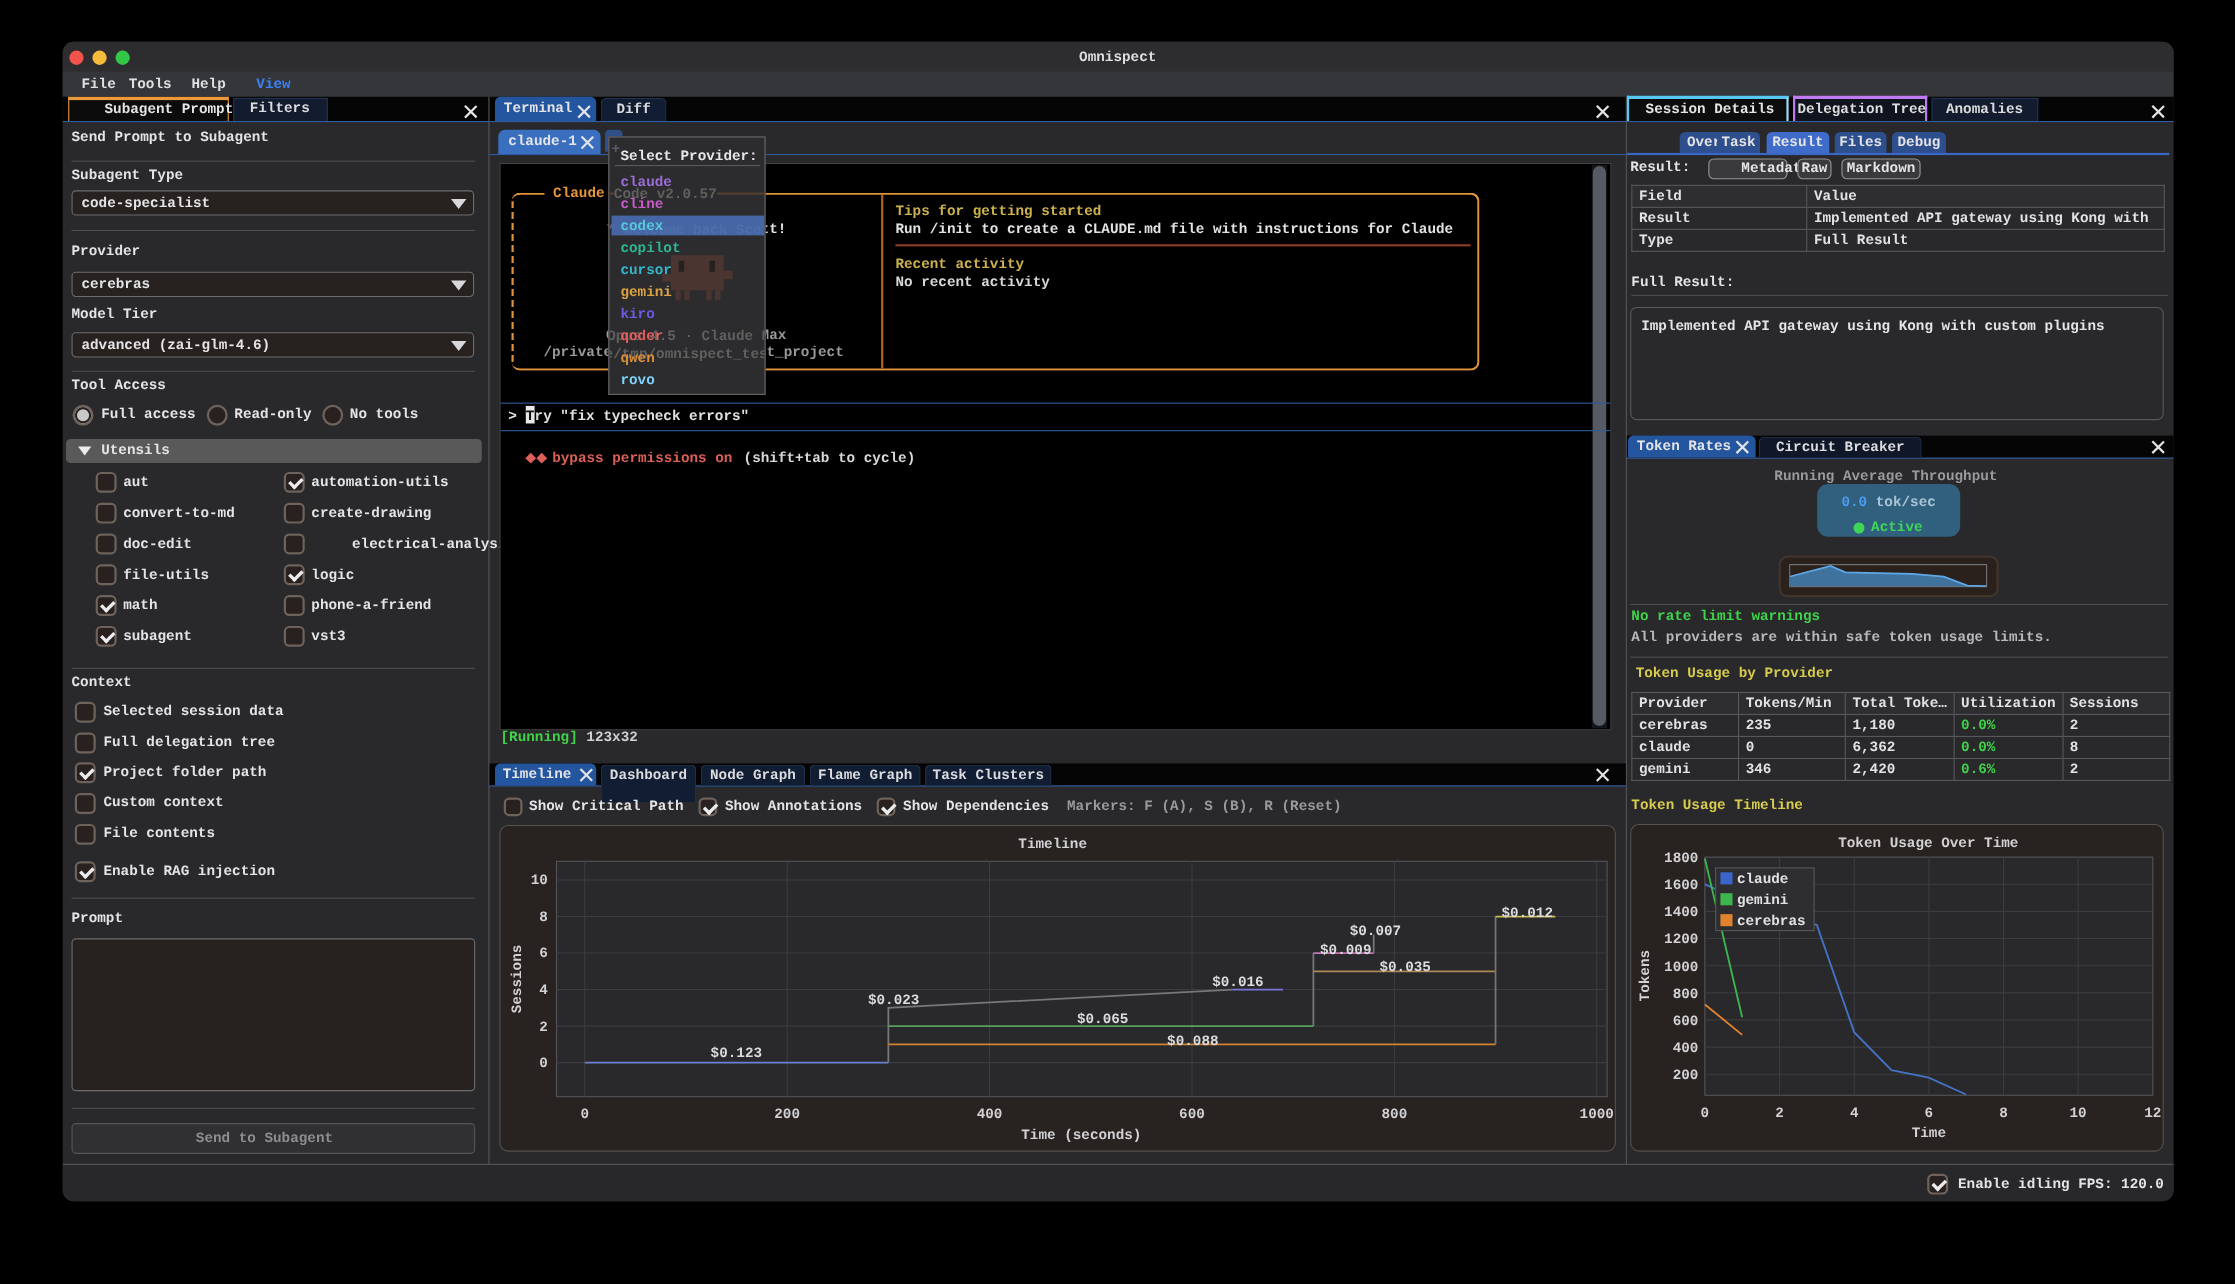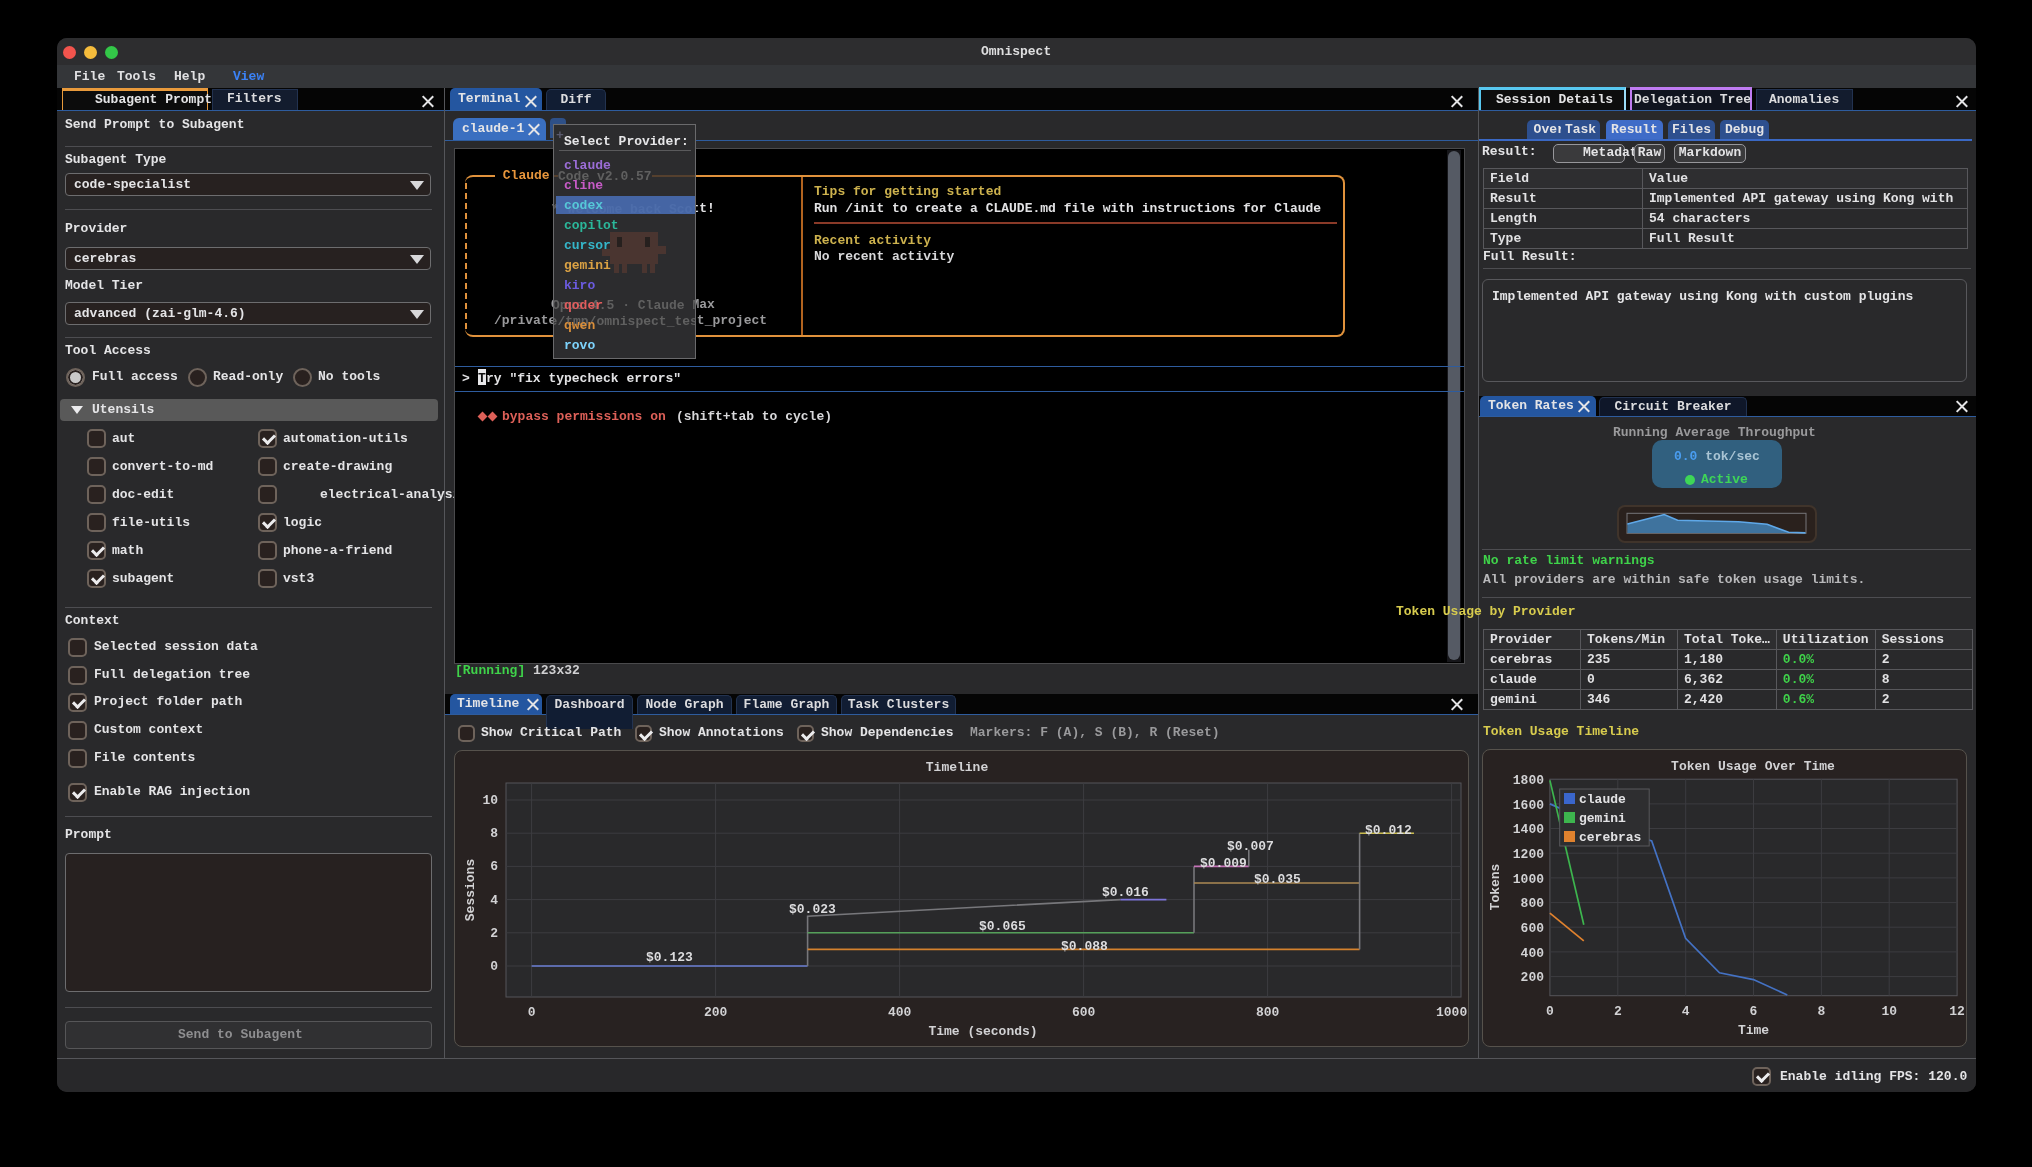--- a/index.html
+++ b/index.html
@@ -315,24 +315,20 @@
     <tbody>
         <tr>
           <td style="width:146px;background:#2e2e30;">Field</td>
           <td style="width:312px;background:#2e2e30;">Value</td>
         </tr>
     <tr>
           <td>Result</td>
           <td>Implemented API gateway using Kong with</td>
         </tr>
     <tr>
-          <td>Length</td>
-          <td>54 characters</td>
-        </tr>
-    <tr>
           <td>Type</td>
           <td>Full Result</td>
         </tr>
   </tbody>
     </table>
   <div class="t" style="left:1483px;top:248px;">Full Result:</div>
   <div class="sep" style="left:1483px;top:268px;width:488px;"></div>
   <div class="abs" style="left:1482px;top:279px;width:485px;height:103px;border:1px solid #58585c;border-radius:6px;box-sizing:border-box;"></div>
   <div class="t" style="left:1492px;top:288px;">Implemented API gateway using Kong with custom plugins</div>
 
@@ -351,21 +347,21 @@
   <div class="abs" style="left:1617px;top:505px;width:200px;height:38px;background:#2a211d;border:2px solid #40342b;border-radius:8px;box-sizing:border-box;"></div>
   <svg class="abs" style="left:1617px;top:505px;" width="200" height="38" viewBox="0 0 200 38">
     <rect x="10" y="8.3" width="179" height="20" fill="none" stroke="#76767a" stroke-width="1"></rect>
     <polygon points="10.4,19.1 47.2,9.5 60.6,15.3 121.5,16.7 150.1,19.3 171.6,27.3 188.5,27.9 10.4,27.9" fill="#3f739e"></polygon>
     <polyline points="10.4,19.1 47.2,9.5 60.6,15.3 121.5,16.7 150.1,19.3 171.6,27.3 188.5,27.9" fill="none" stroke="#5fa8e8" stroke-width="1.6"></polyline>
   </svg>
   <div class="sep" style="left:1482px;top:549px;width:489px;"></div>
   <div class="t" style="left:1483px;top:552px;color:#3fd34a;">No rate limit warnings</div>
   <div class="t" style="left:1483px;top:571px;color:#b8b8ba;">All providers are within safe token usage limits.</div>
   <div class="sep" style="left:1482px;top:597px;width:489px;"></div>
-  <div class="t" style="left:1396px;top:603px;color:#d8cc4e;">Token Usage by Provider</div>
+  <div class="t" style="left:1487px;top:603px;color:#d8cc4e;">Token Usage by Provider</div>
   <table class="grid" style="left:1483px;top:629px;">
     <tbody>
         <tr>
           <td style="width:84px;background:#2e2e30;">Provider</td>
           <td style="width:84px;background:#2e2e30;">Tokens/Min</td>
           <td style="width:84px;background:#2e2e30;">Total Toke…</td>
           <td style="width:84px;background:#2e2e30;">Utilization</td>
           <td style="width:84px;background:#2e2e30;">Sessions</td>
         </tr>
     <tr>

